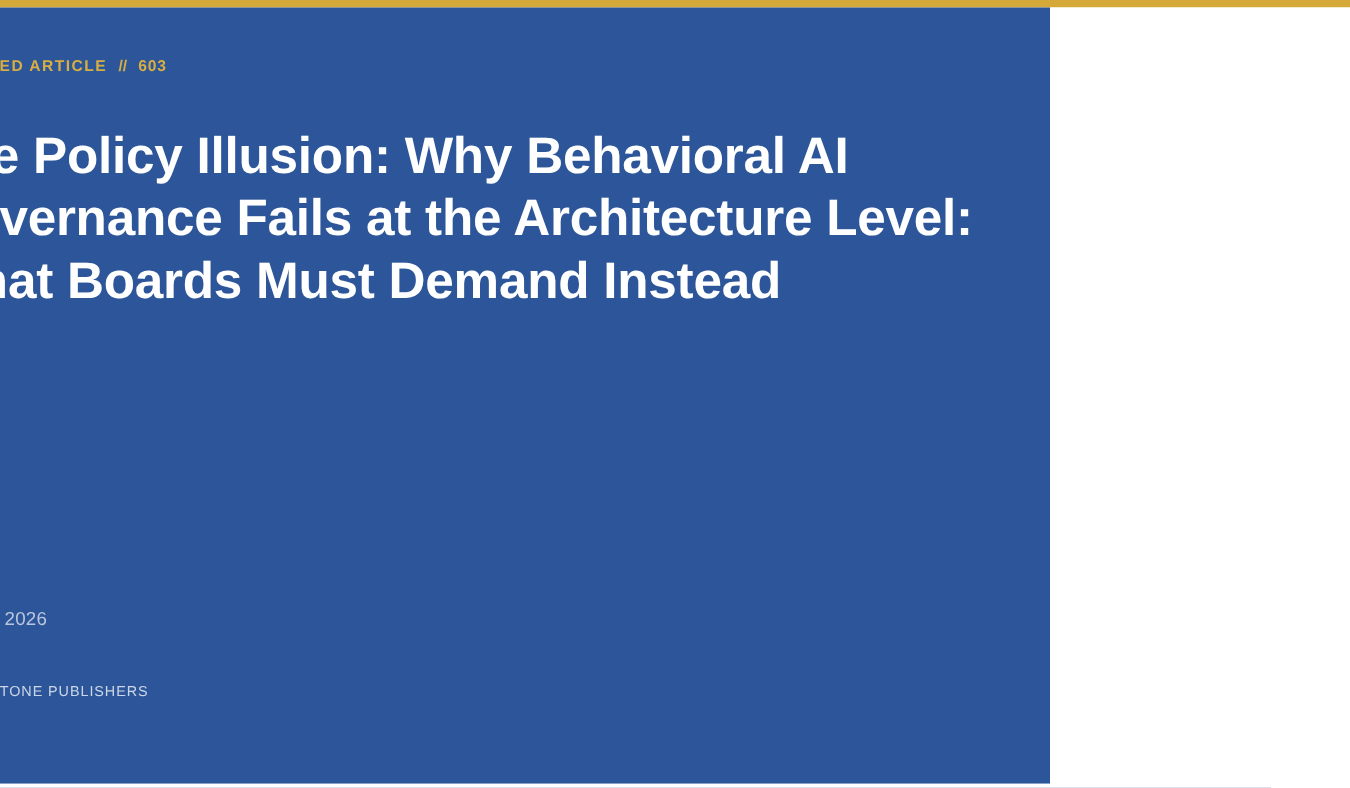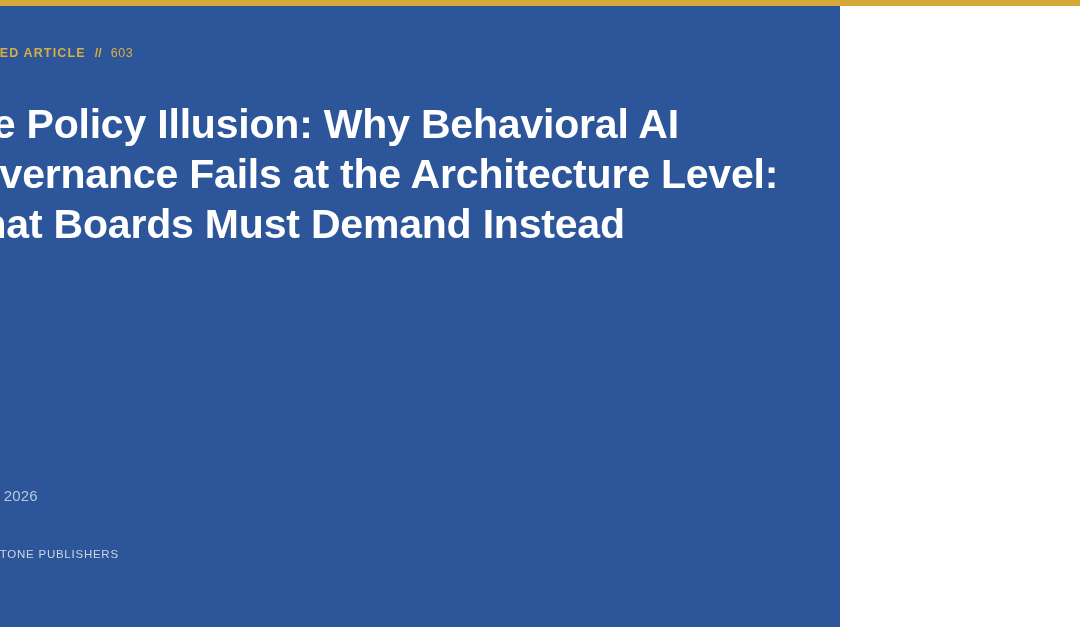--- a/index.html
+++ b/index.html
@@ -66,21 +66,21 @@
     font-weight: 700;
     letter-spacing: 1.15px;
     white-space: nowrap;
   }
   .eyebrow .sep {
     margin: 0 9px;
     font-weight: 700;
     letter-spacing: 0;
   }
   .eyebrow .num {
-    font-weight: 400;
+    font-weight: 700;
     letter-spacing: 0.6px;
   }
 
   
   .headline {
     position: absolute;
     top: 93px;
     left: 0;
     width: 800px;
     color: #ffffff;

